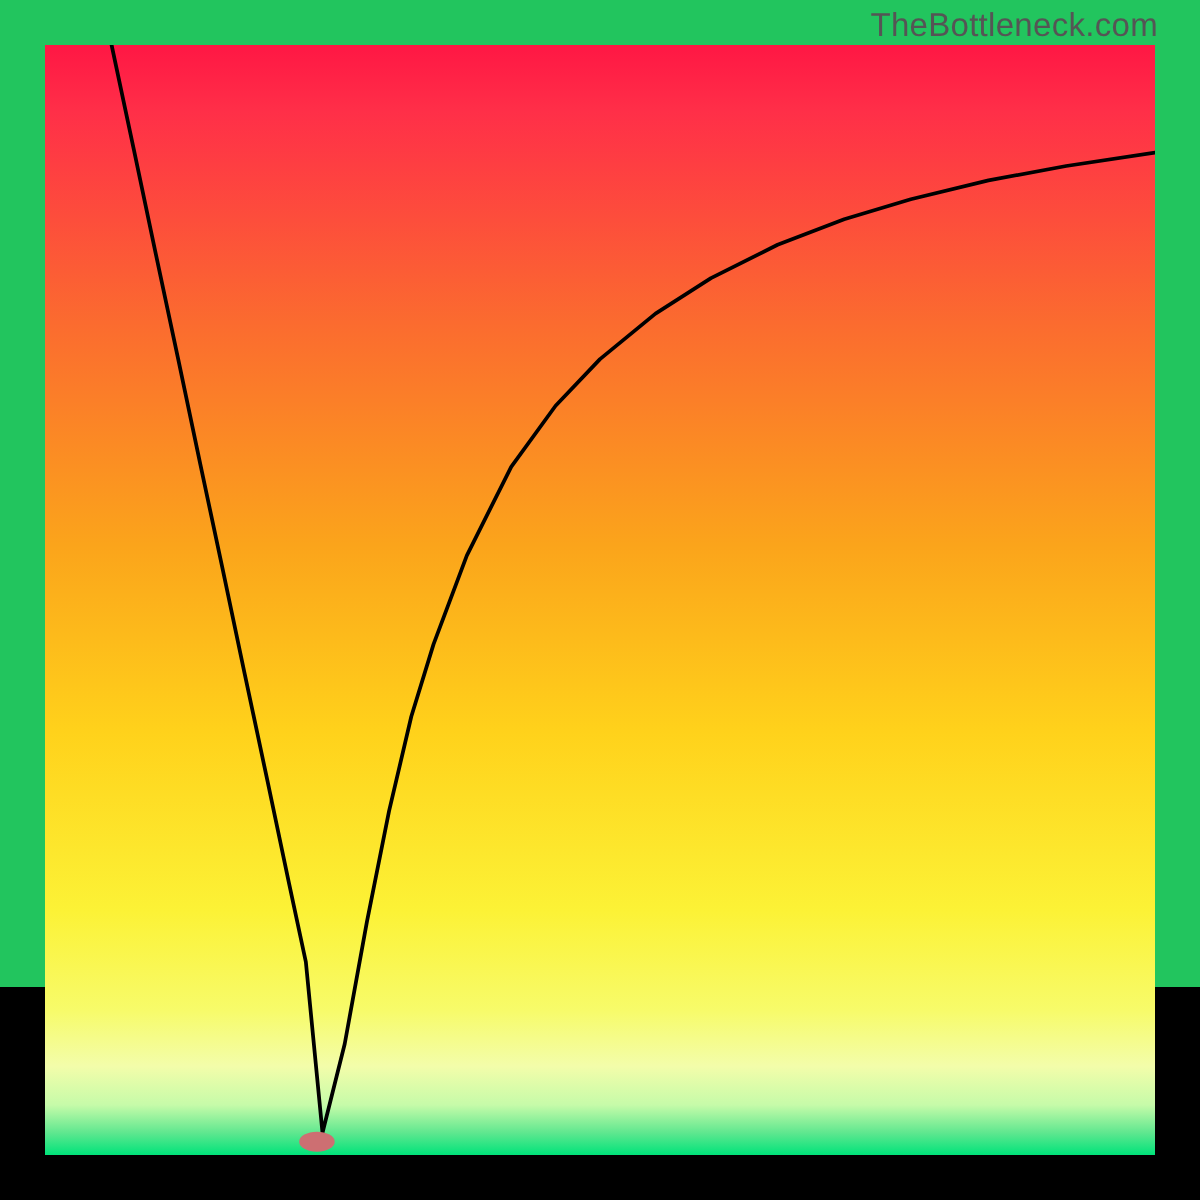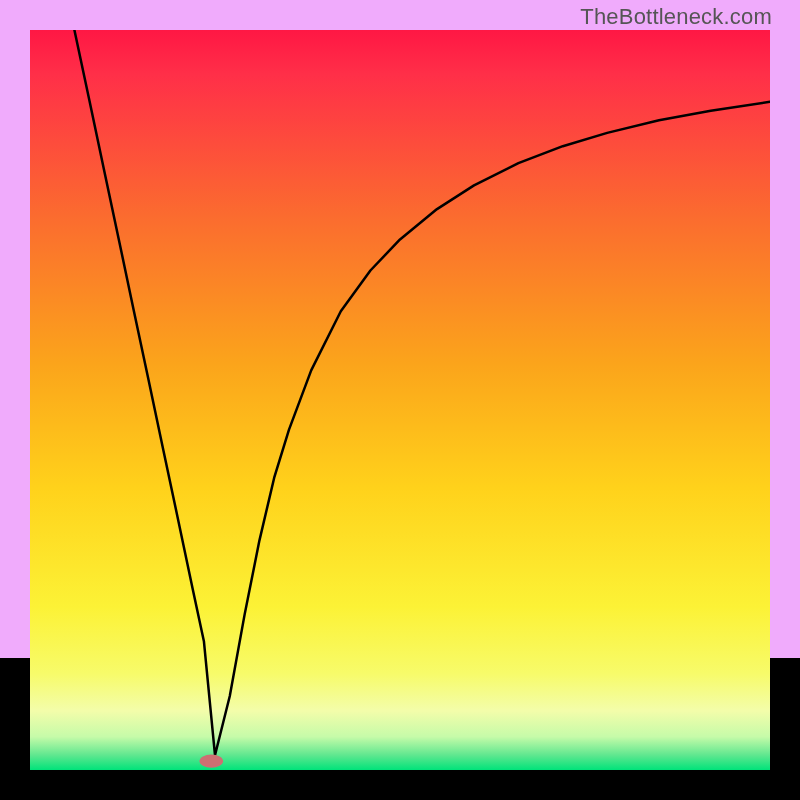--- a/index.html
+++ b/index.html
@@ -8,21 +8,21 @@
     width: 800px;
     height: 800px;
     overflow: hidden;
     background: #000;
     font-family: Arial, Helvetica, sans-serif;
   }
   .outer {
     position: relative;
     width: 800px;
     height: 658px;
-    background: #f0abfc;
+    background: #22c55e;
   }
   .plot-wrap {
     position: absolute;
     left: 30px;
     top: 30px;
     width: 740px;
     height: 740px;
   }
   .plot {
     width: 100%;

